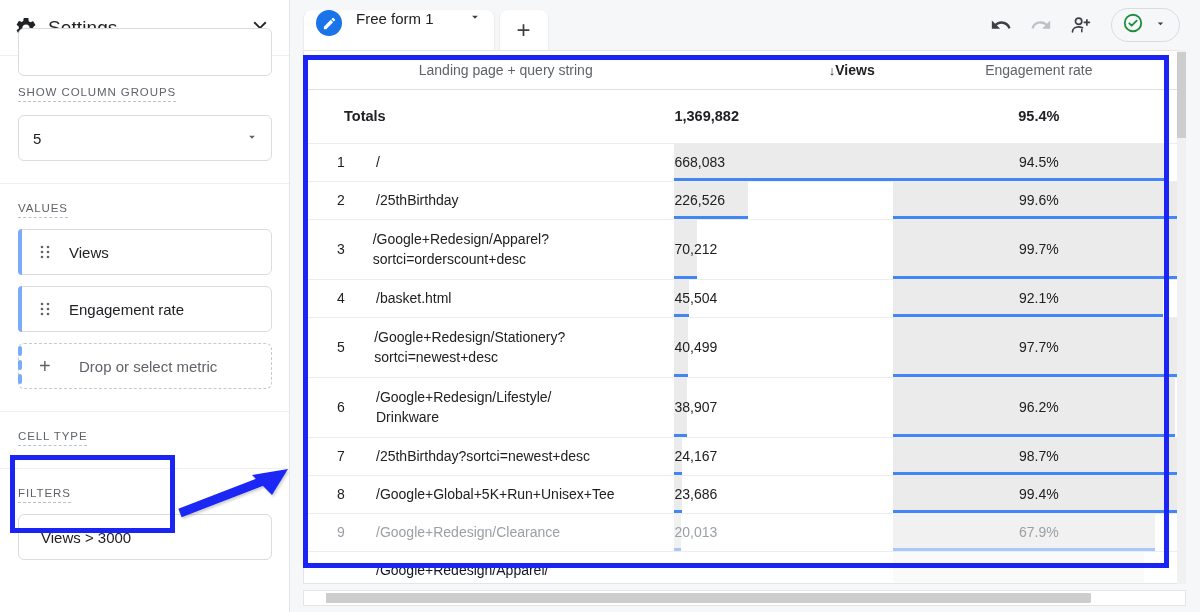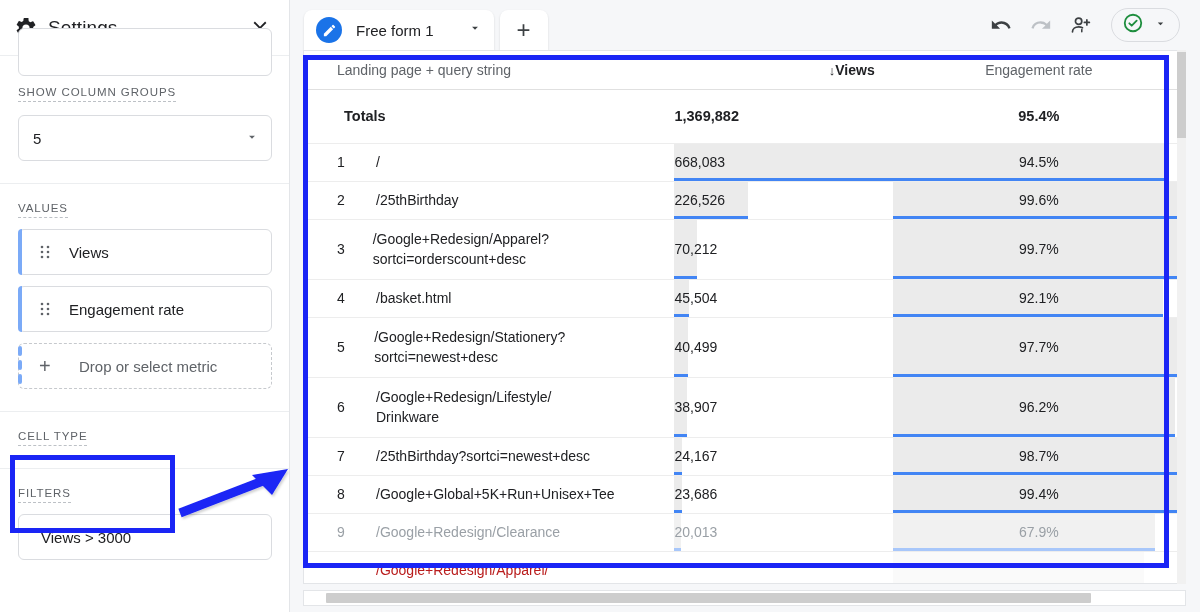--- a/index.html
+++ b/index.html
@@ -87,21 +87,21 @@
   .arrow-svg { position:absolute; left:160px; top:455px; pointer-events:none; }
 
   
   .main {
     position:absolute; left:290px; top:0; right:0; bottom:0;
     background:#f6f7f9;
   }
   .topbar { height:50px; display:flex; align-items:center; padding:0 14px 0 14px; position:relative;}
   .tab {
     height:40px; background:#fff; border-radius:8px 8px 0 0;
-    display:flex; align-items:center; padding:0 12px 0 12px;
+    display:flex; align-items:flex-start; padding:0 12px 0 12px;
     box-shadow:0 1px 2px rgba(60,64,67,.2); cursor:pointer;
     margin-top:10px;
   }
   .tab .pencil {
     width:26px; height:26px; border-radius:50%; background:#1a73e8;
     display:flex; align-items:center; justify-content:center; margin-right:14px;
   }
   .tab-label { font-size:15px; color:#202124; margin-right:34px; }
   .tab-caret { margin-left:auto; }
 
@@ -129,21 +129,21 @@
   th, td { padding:0; }
   .c-dim { width:365px; }
   .c-v1  { width:215px; }
   .c-v2  { width:288px; }
 
   thead th {
     height:38px; font-weight:400; font-size:14px; color:#5f6368;
     border-bottom:1px solid #e0e0e0; vertical-align:middle;
     background:#fff;
   }
-  th.h-dim { text-align:left; padding-left:33px; }
+  th.h-dim { text-align:center; padding-left:33px; }
   th.h-num { text-align:right; padding-right:18px; }
   th.h-num2 { text-align:center; }
   .sortarrow { font-size:13px; color:#202124; }
   th.h-num .lbl { color:#202124; font-weight:700; }
 
   tbody tr { border-bottom:1px solid #ededed; }
   .totals-row td { height:54px; font-weight:700; color:#202124; font-size:14.5px; background:#fff;}
   .td-dim { text-align:left; padding-left:33px; font-size:14px; color:#202124; }
   .td-num { text-align:left; padding-right:18px; font-size:14px; color:#202124; position:relative; }
   .td-num2 { text-align:center; font-size:14px; color:#202124; position:relative; }
@@ -160,21 +160,21 @@
   }
   .barline {
     position:absolute; left:0; bottom:0; height:3px; background:#4285f4;
   }
   .cellval { position:relative; z-index:2; }
   .row-fade .td-dim, .row-fade .dimtext, .row-fade .rank,
   .row-fade .cellval { color:#9aa0a6; }
   .row-fade .barline { background:#a8c7fa; }
   .row-fade .bar { background:#f1f1f1; }
 
-  .row-fade2 .dimtext, .row-fade2 .rank, .row-fade2 .cellval { color:#b91c1c; }
+  .row-fade2 .dimtext, .row-fade2 .rank, .row-fade2 .cellval { color:#0f172a; }
   .row-fade2 .bar { background:#fafafa; }
 
   
   #table-highlight { left:13px; top:55px; width:866px; height:513px; }
 
   
   .hscroll {
     position:absolute; left:13px; bottom:6px; right:14px; height:16px;
     background:#fff; border:1px solid #e3e5e8; display:flex; align-items:center;
   }

